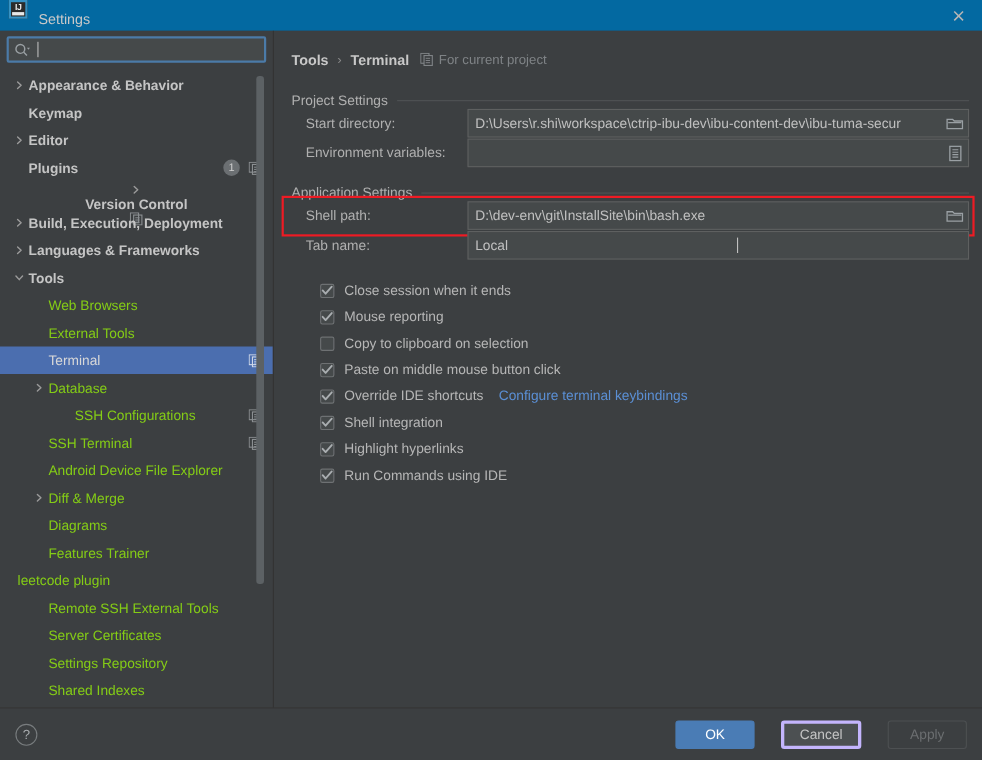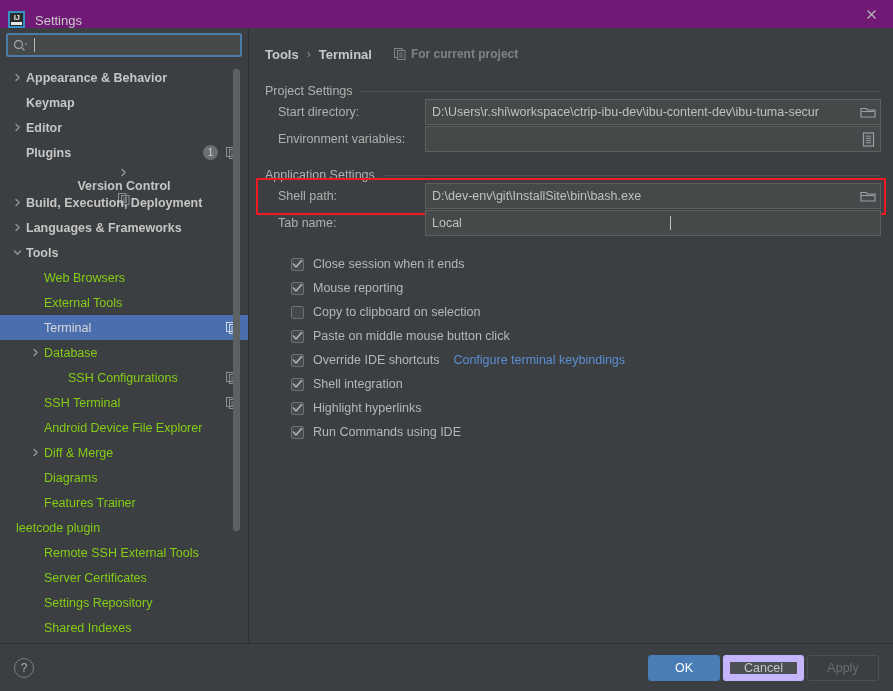--- a/index.html
+++ b/index.html
@@ -22,23 +22,23 @@
     height: 691px;
     background: #3c3f41;
     display: flex;
     flex-direction: column;
   }
 
   
   .titlebar {
     height: 28px;
     flex: 0 0 28px;
-    background: #701a75;
-    display: flex;
-    align-items: flex-end;
+    background: #0369a1;
+    display: flex;
+    align-items: flex-start;
     padding-left: 8px;
     position: relative;
   }
   .ij-logo {
     width: 17px;
     height: 17px;
     position: relative;
     border: 2px solid #3592c4;
     box-sizing: border-box;
     background: #2b2b2b;
@@ -60,20 +60,21 @@
     left: 1px;
     right: 1px;
     bottom: 1px;
     height: 3px;
     background: #e8e8e8;
   }
   .title-text {
     margin-left: 10px;
     font-size: 13px;
     color: #c8c8c8;
+    margin-top: 10px;
   }
   .close-btn {
     position: absolute;
     right: 0px;
     top: 0px;
     width: 44px;
     height: 28px;
     display: flex;
     align-items: center;
     justify-content: center;
@@ -213,26 +214,25 @@
   }
   .breadcrumb {
     display: flex;
     align-items: center;
     padding-top: 12px;
     height: 28px;
   }
   .bc-seg { font-size: 13px; font-weight: bold; color: #c8c8c8; }
   .bc-sep { margin: 0 8px; color: #8a8a8a; font-size: 12px; }
   .bc-note {
-    margin-left: 22px;
+    margin-left: 10px;
     display: flex;
     align-items: center;
     color: #7f8386;
     font-size: 12px;
-    font-weight: bold;
   }
   .bc-note .proj-icon { margin-right: 5px; }
 
   .section {
     margin-top: 16px;
     display: flex;
     align-items: center;
   }
   .section-title { font-size: 12.5px; color: #b0b0b0; white-space: nowrap; }
   .section-line {
@@ -348,32 +348,32 @@
     align-items: center;
     justify-content: center;
     font-size: 12px;
     cursor: pointer;
     box-sizing: border-box;
   }
   .footer-spacer { flex: 1 1 auto; }
   .btn {
     min-width: 72px;
     height: 26px;
-    margin-left: 3px;
+    margin-left: 24px;
     border-radius: 3px;
     font-size: 12.5px;
     display: flex;
     align-items: center;
     justify-content: center;
     box-sizing: border-box;
     cursor: pointer;
     padding: 0 14px;
   }
   .btn-primary { background: #4a7cb5; border: 1px solid #4a7cb5; color: #ffffff; }
-  .btn-normal { background: #4c5052; border: 7px solid #c4b5fd; color: #c4c4c4; }
+  .btn-normal { background: #4c5052; border: 3px solid #c4b5fd; color: #c4c4c4; }
   .btn-disabled { background: #3c3f41; border: 1px solid #4d5052; color: #6b6e70; cursor: default; }
 </style>
 </head>
 <body>
 
 <div class="dialog">
 
   <div class="titlebar">
     <div class="ij-logo">
       <span class="letters">IJ</span>

